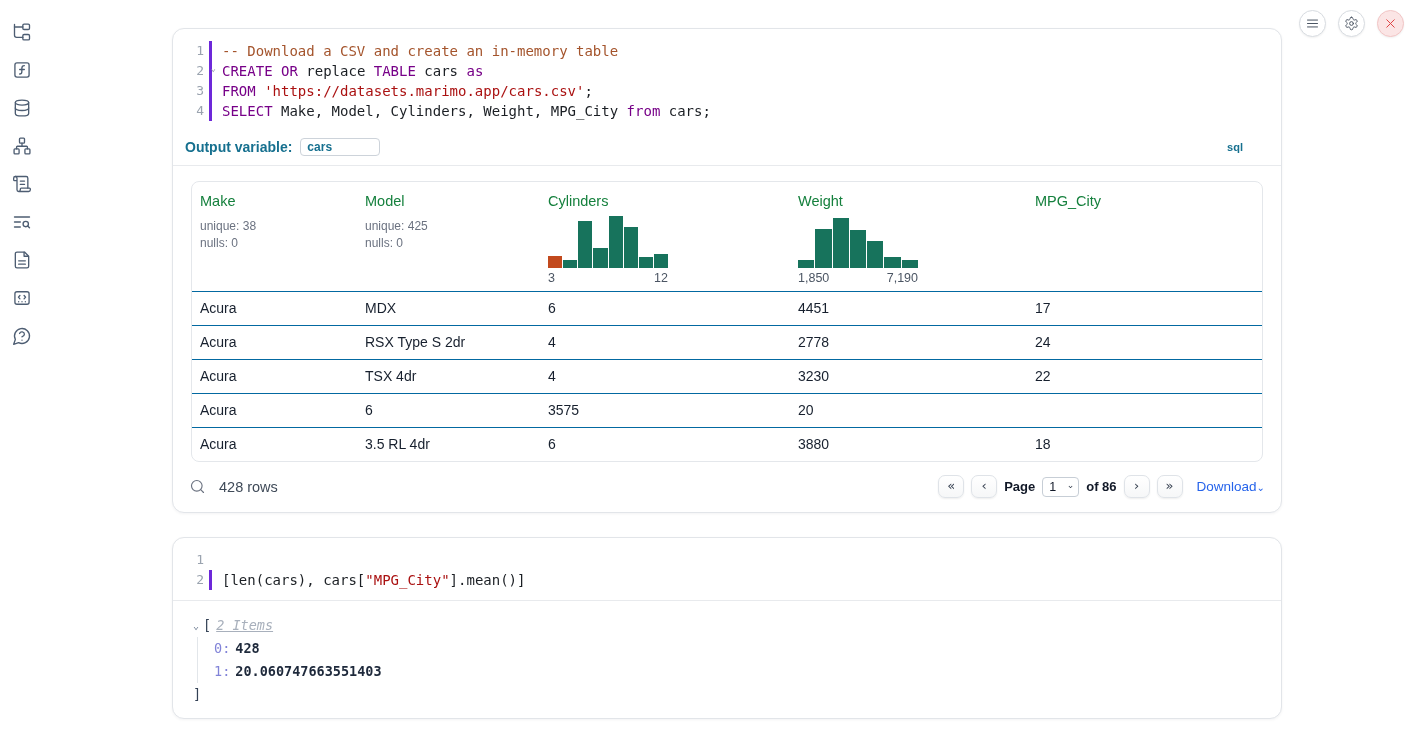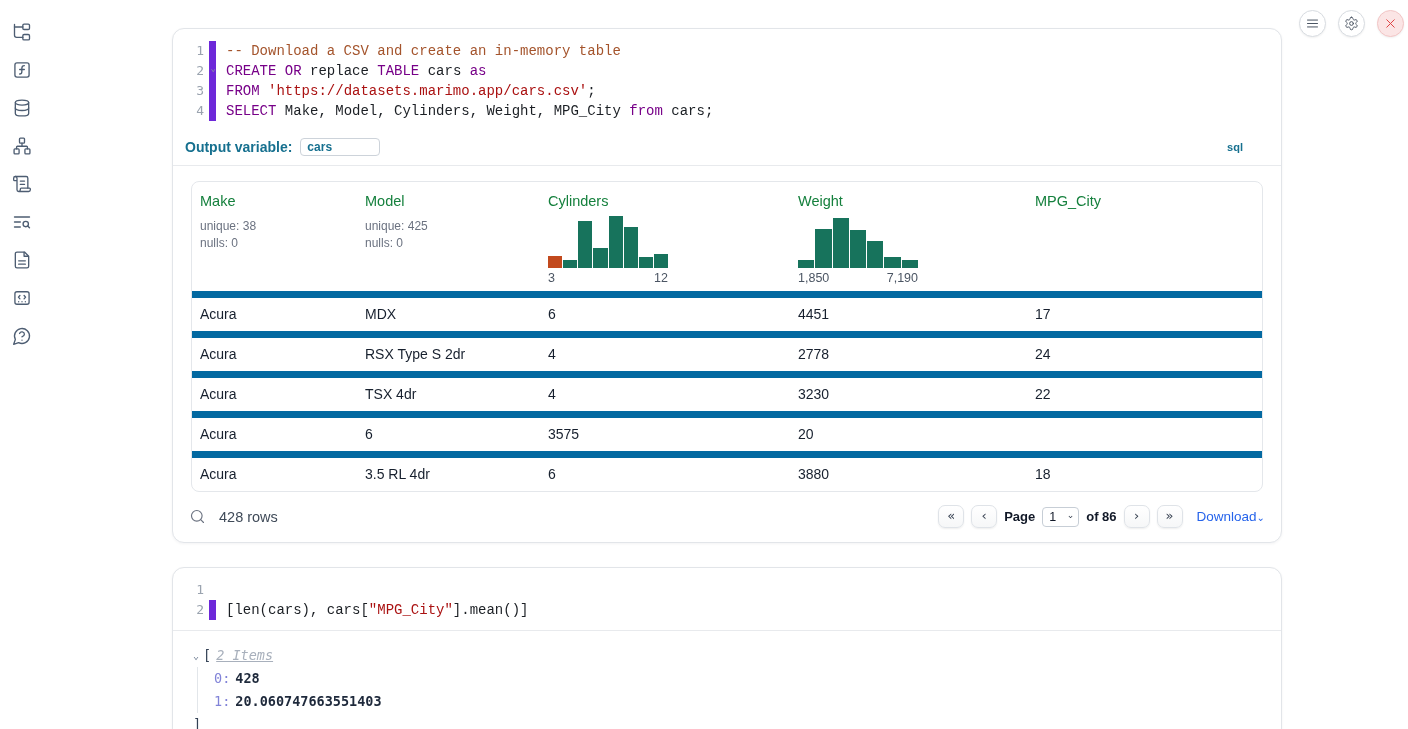--- a/index.html
+++ b/index.html
@@ -27,21 +27,21 @@
   .cell { background: #fff; border: 1px solid #e2e5e9; border-radius: 12px;
     box-shadow: 0 1px 3px rgba(15,23,42,.05); overflow: hidden; }
   .cell + .cell { margin-top: 24px; }
 
   .code-area { padding: 12px 0 10px; font-family: "DejaVu Sans Mono", monospace;
     font-size: 14px; line-height: 20px; color: #1b1f24; }
   .code-line { display: flex; white-space: pre; }
   .gutter { flex: none; width: 36px; color: #9aa3af; font-size: 13px; text-align: right;
     padding-right: 5px; position: relative; user-select: none; }
   .gutter .fold { position: absolute; right: -7px; top: 3px; font-size: 9px; color: #8b93a0; line-height: 1; }
-  .code-content { border-left: 7px solid #6d28d9; padding-left: 10px; font-family: Liberation Mono, monospace; }
+  .code-content { border-left: 3px solid #6d28d9; padding-left: 10px; }
   .tok-kw  { color: #770088; }
   .tok-str { color: #aa1111; }
   .tok-com { color: #a4542c; }
 
   .outvar-row { display: flex; align-items: center; padding: 7px 38px 9px 12px;
     border-bottom: 1px solid #e8eaed; }
   .outvar-label { font-size: 14px; font-weight: 700; color: #16708f; }
   .outvar-input { margin-left: 8px; width: 80px; height: 18px; border: 1px solid #cdd3da;
     border-radius: 4px; font-size: 12px; font-weight: 700; color: #16708f; padding: 0 6px;
     font-family: "Liberation Sans", sans-serif; }
@@ -51,21 +51,21 @@
   .table-card { margin: 15px 18px 0; border: 1px solid #e4e7eb; border-radius: 8px; overflow: hidden; }
   .tgrid { display: grid; grid-template-columns: 165px 183px 250px 237px 1fr; }
   .th { padding: 11px 8px 6px; }
   .col-name { font-size: 14.5px; color: #15803d; }
   .col-stats { margin-top: 9px; font-size: 12px; color: #6b7280; line-height: 17px; }
   .hist-wrap { margin-top: 7px; width: 120px; }
   .hist-bars { display: flex; align-items: flex-end; gap: 1px; height: 52px; }
   .hist-bar { flex: 1; }
   .hist-labels { display: flex; justify-content: space-between; font-size: 12.5px;
     color: #4b5563; margin-top: 3px; }
-  .tr { border-top: 7px solid #0369a1; }
+  .tr { border-top: 1px solid #0369a1; }
   .td { padding: 8px 8px; font-size: 14px; color: #17202e; line-height: 17px; }
 
   .table-footer { display: flex; align-items: center; padding: 13px 16px 14px; }
   .search-btn { border: none; background: none; color: #6b7280; display: grid; place-items: center; cursor: pointer; }
   .search-btn svg { width: 17px; height: 17px; }
   .rowcount { margin-left: 13px; font-size: 14.5px; color: #3f4a58; }
   .pager { margin-left: auto; display: flex; align-items: center; gap: 7px; }
   .pbtn { width: 26px; height: 23px; border: 1px solid #dfe3e8; border-radius: 7px;
     background: linear-gradient(#ffffff, #f6f7f8); box-shadow: 0 1px 2px rgba(0,0,0,.07);
     color: #374151; font-size: 13px; line-height: 1; display: grid; place-items: center;

